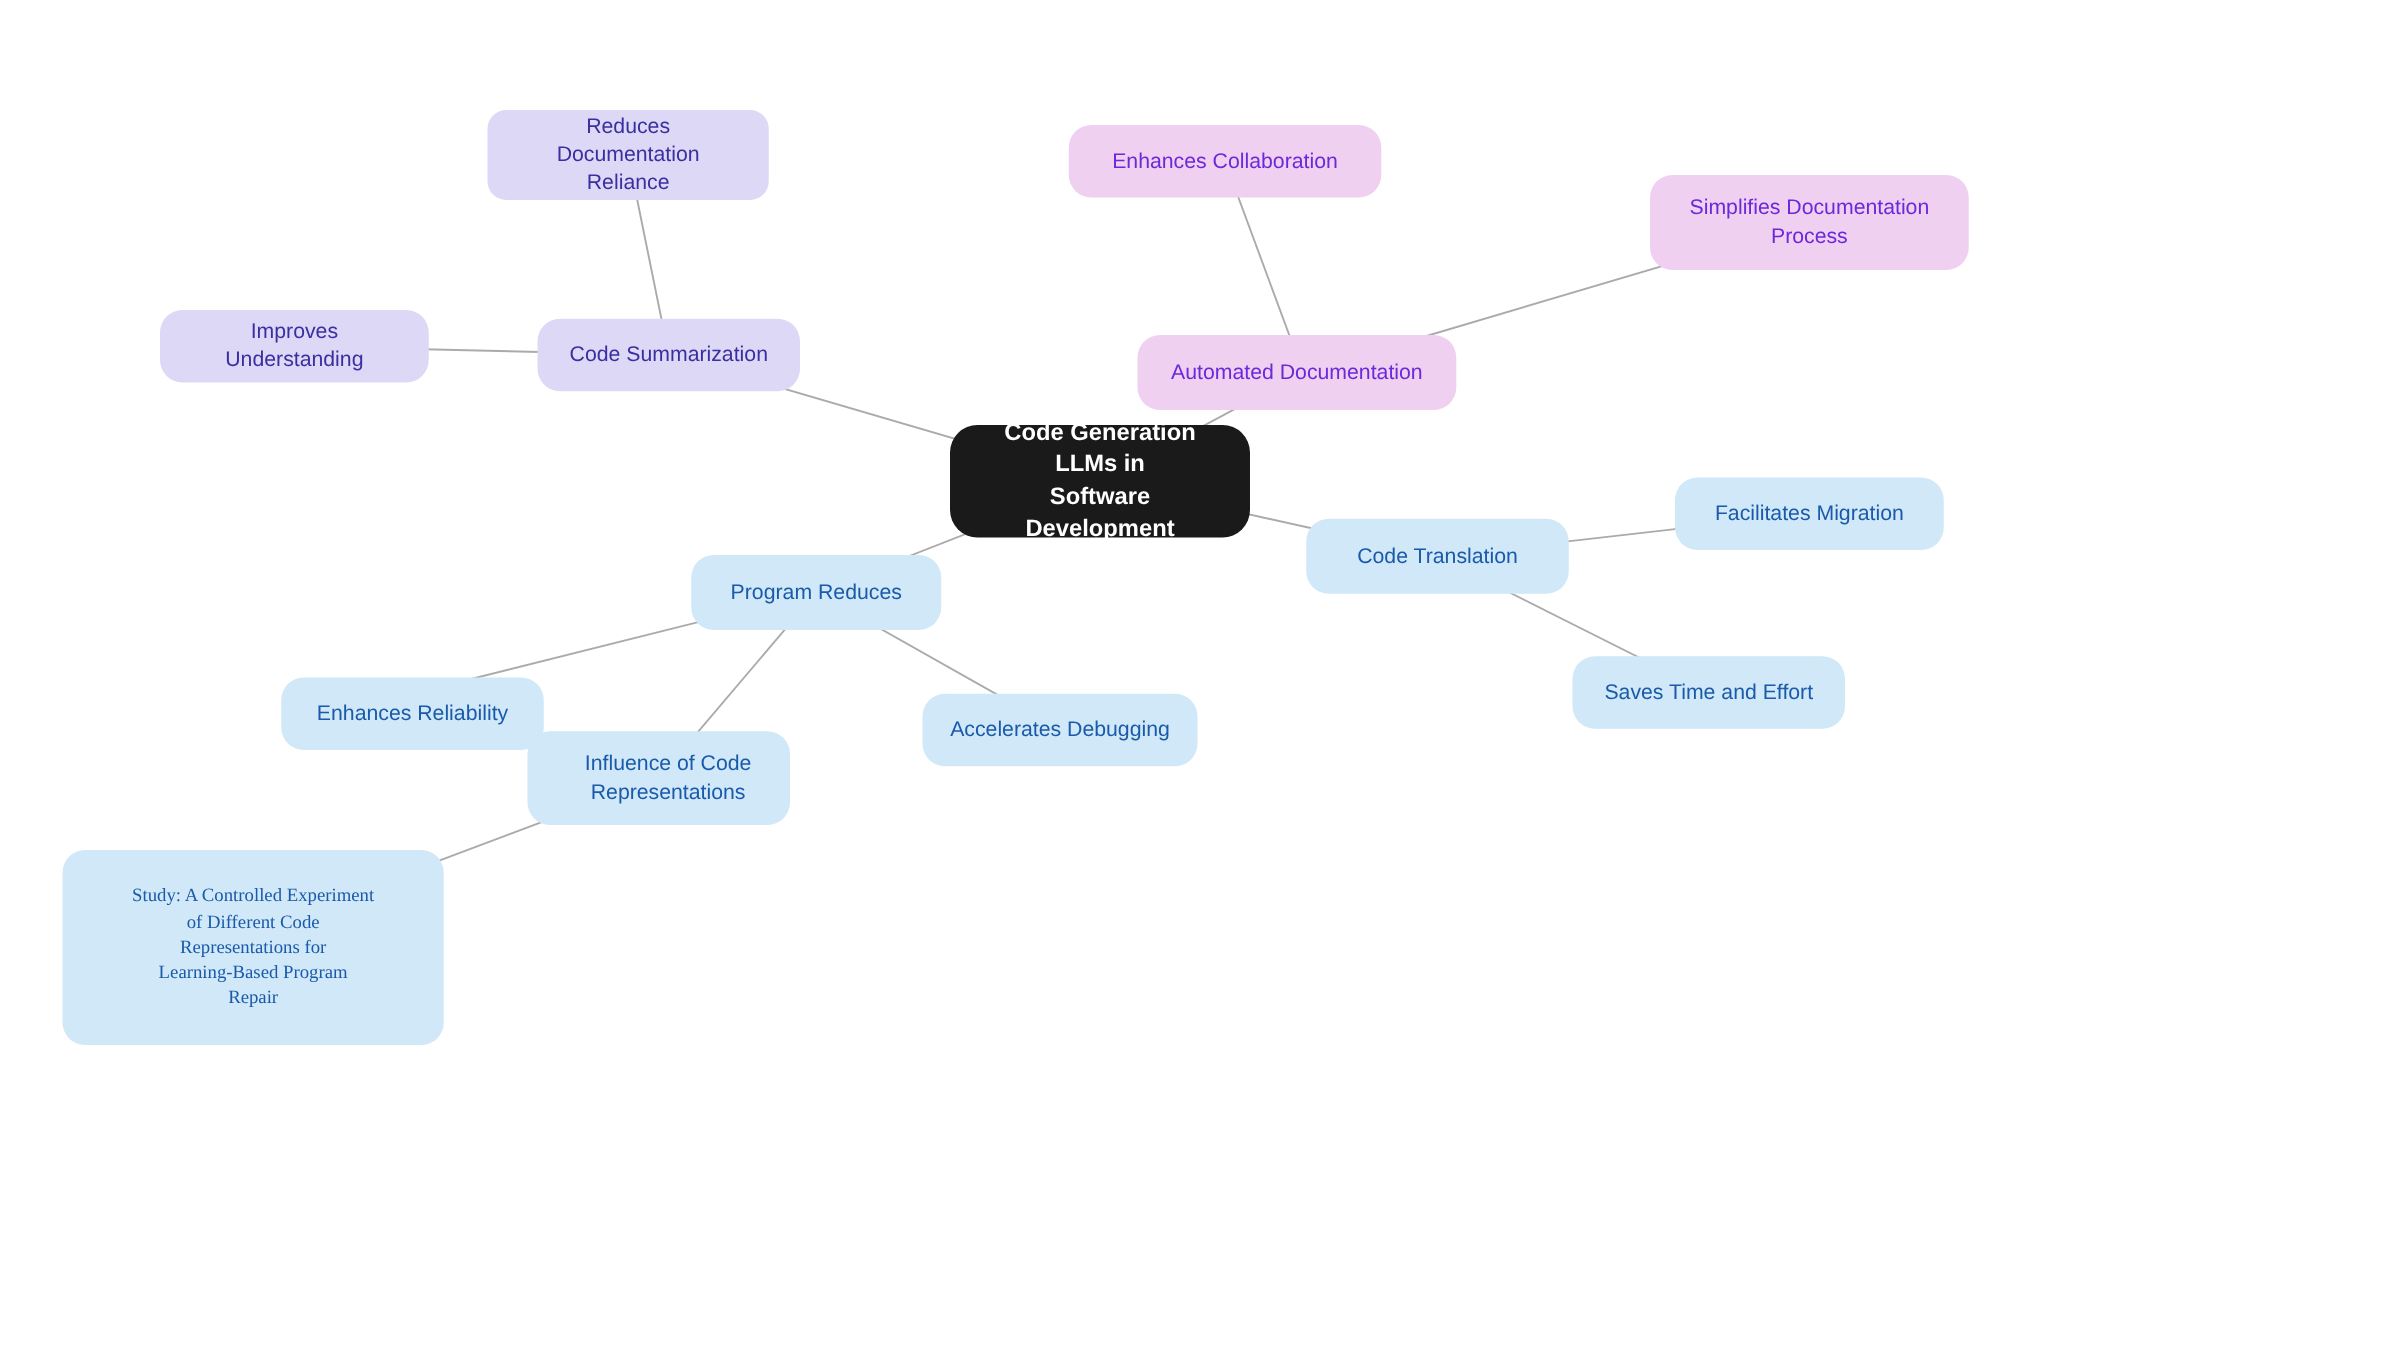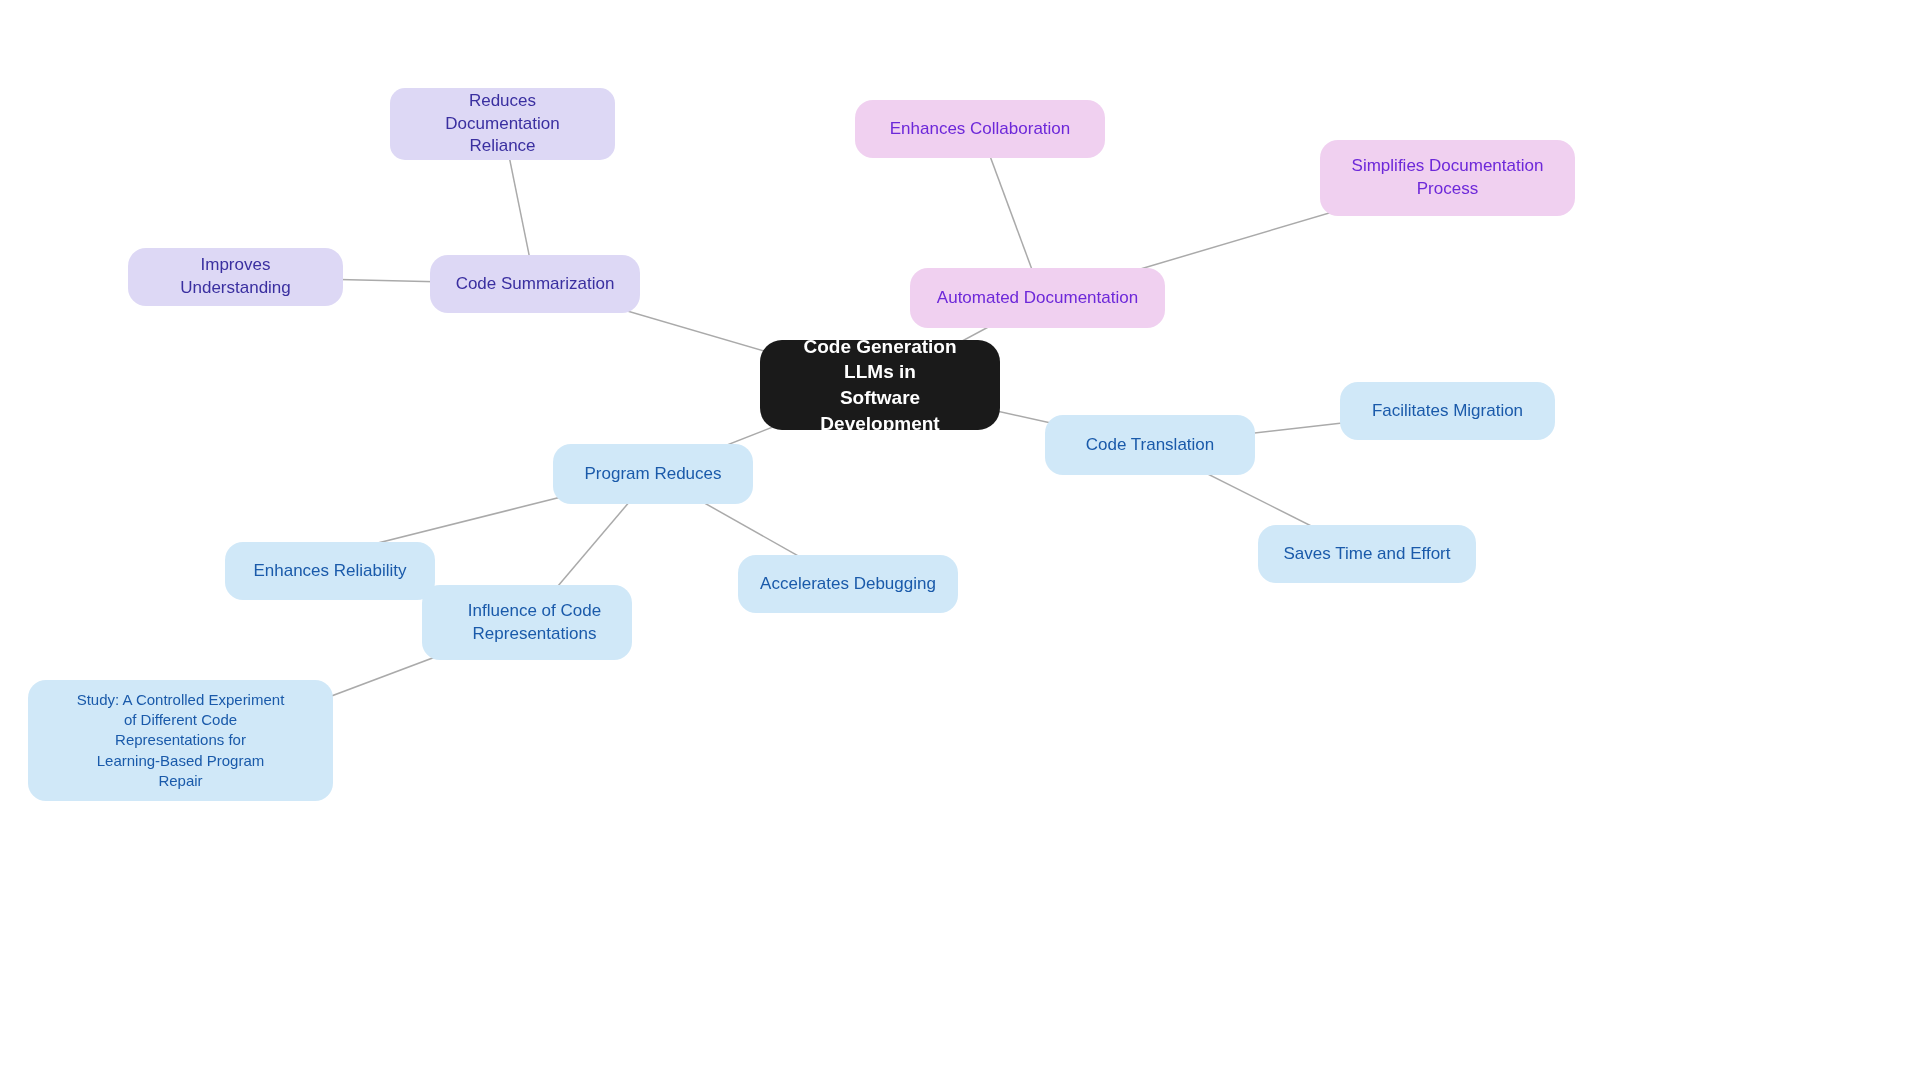--- a/index.html
+++ b/index.html
@@ -130,19 +130,19 @@
 
 <div class="node node-blue" style="left: 738px; top: 555px; width: 220px; height: 58px;">
   <span>Accelerates Debugging</span>
 </div>
 
 <div class="node node-blue" style="left: 422px; top: 585px; width: 210px; height: 75px; padding-left: 35px;">
   <span style="white-space:pre-line;">Influence of Code
 Representations</span>
 </div>
 
-<div class="node node-blue" style="left: 28px; top: 680px; width: 305px; height: 121px; font-size: 15px;">
+<div class="node node-blue" style="left: 50px; top: 680px; width: 305px; height: 156px; font-size: 15px; font-family: Liberation Serif, serif;">
   <span style="white-space:pre-line;">Study: A Controlled Experiment
 of Different Code
 Representations for
 Learning-Based Program
 Repair</span>
 </div>
 
 </body></html>

